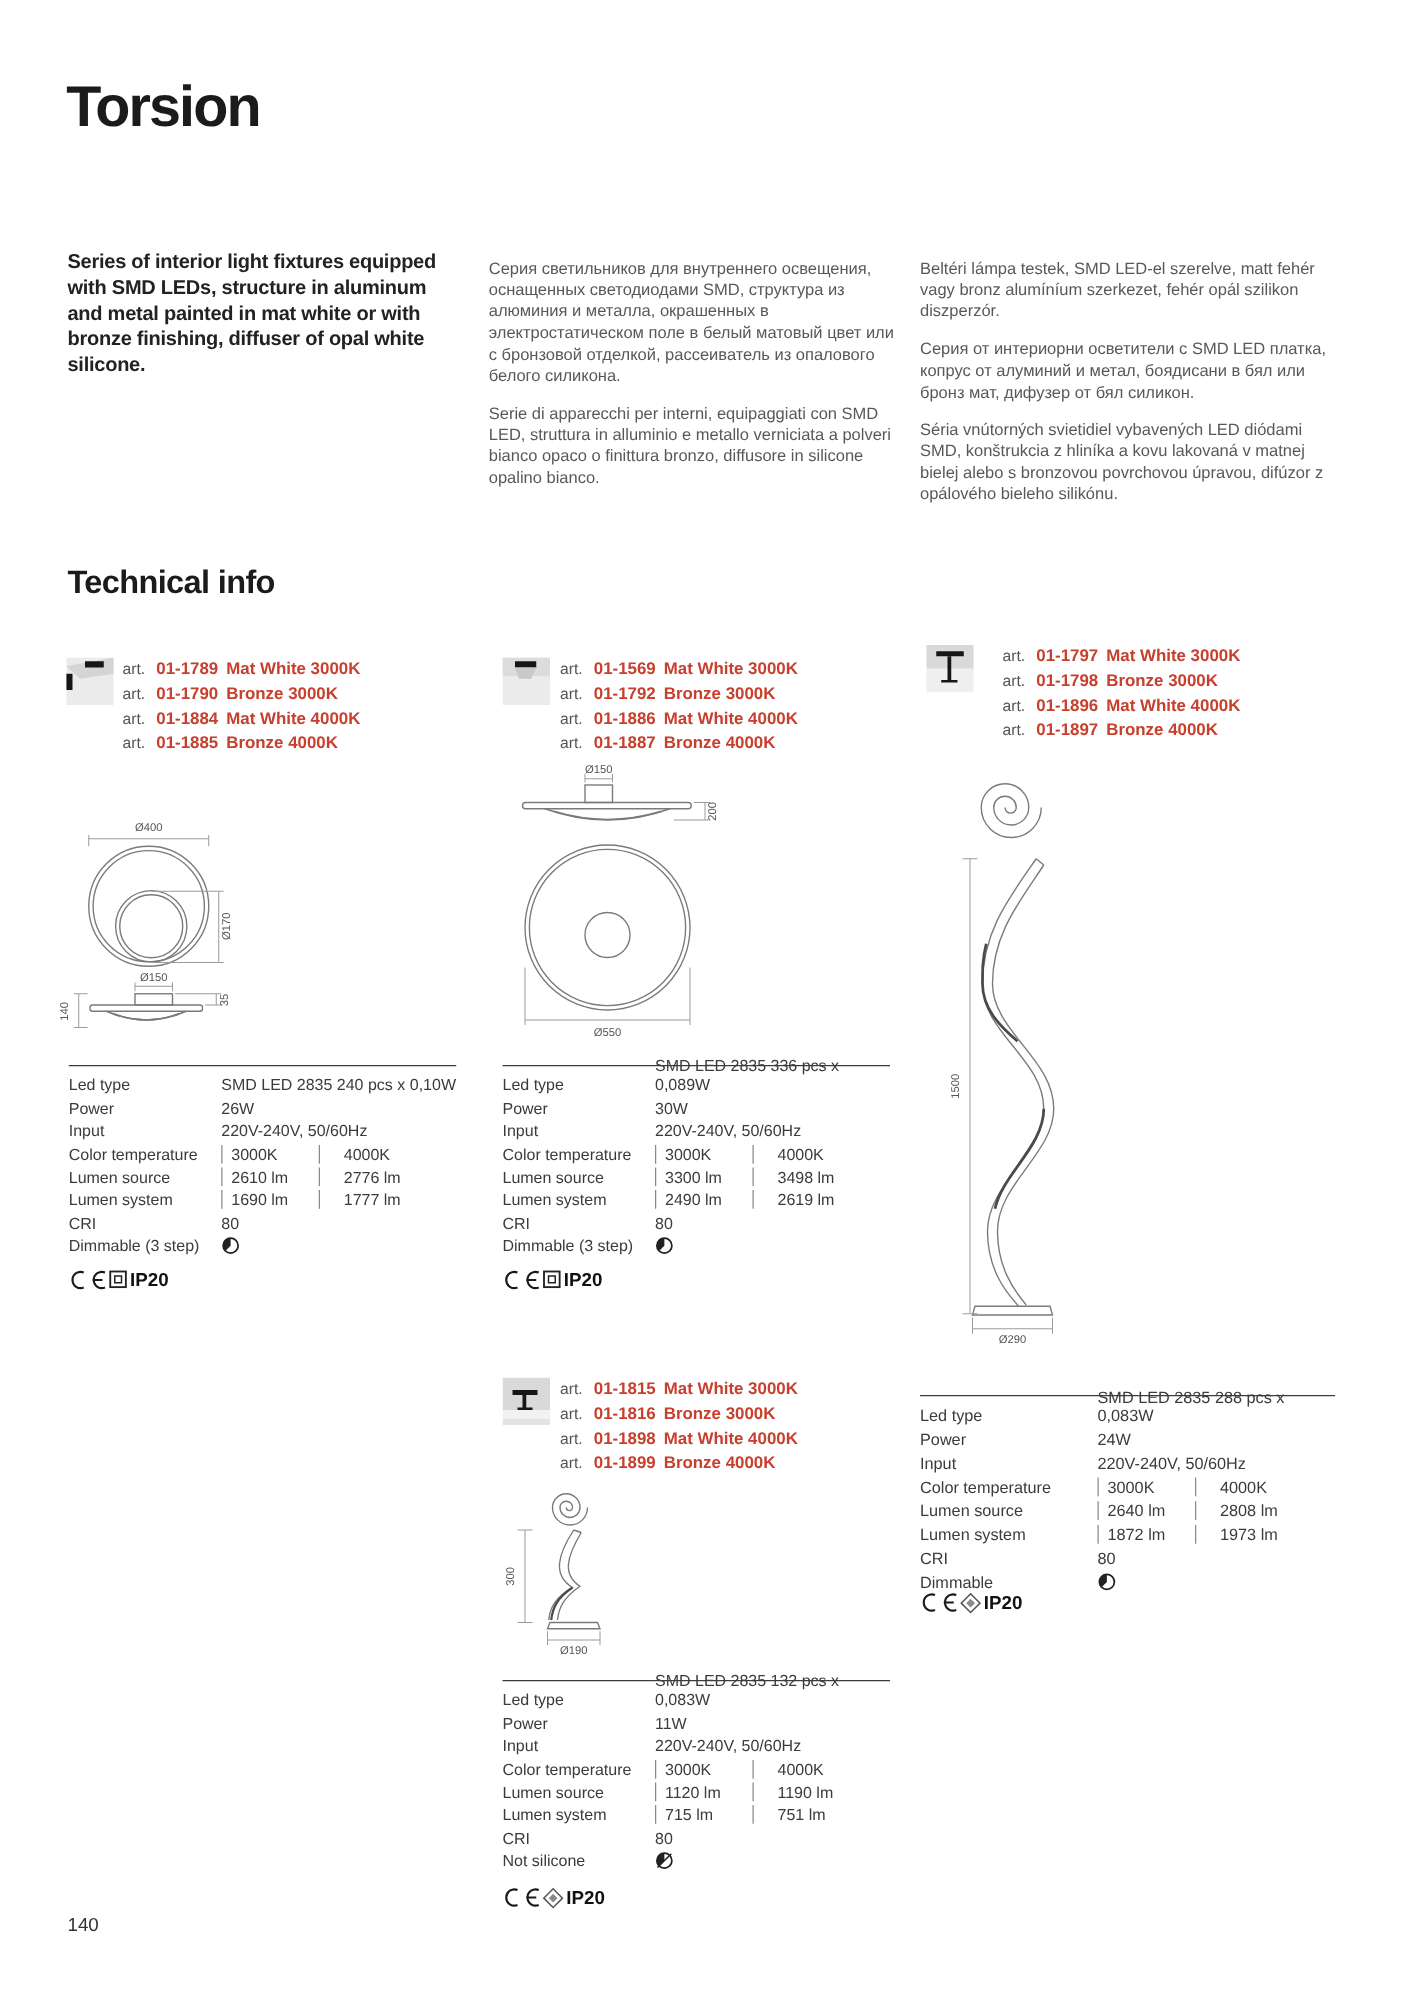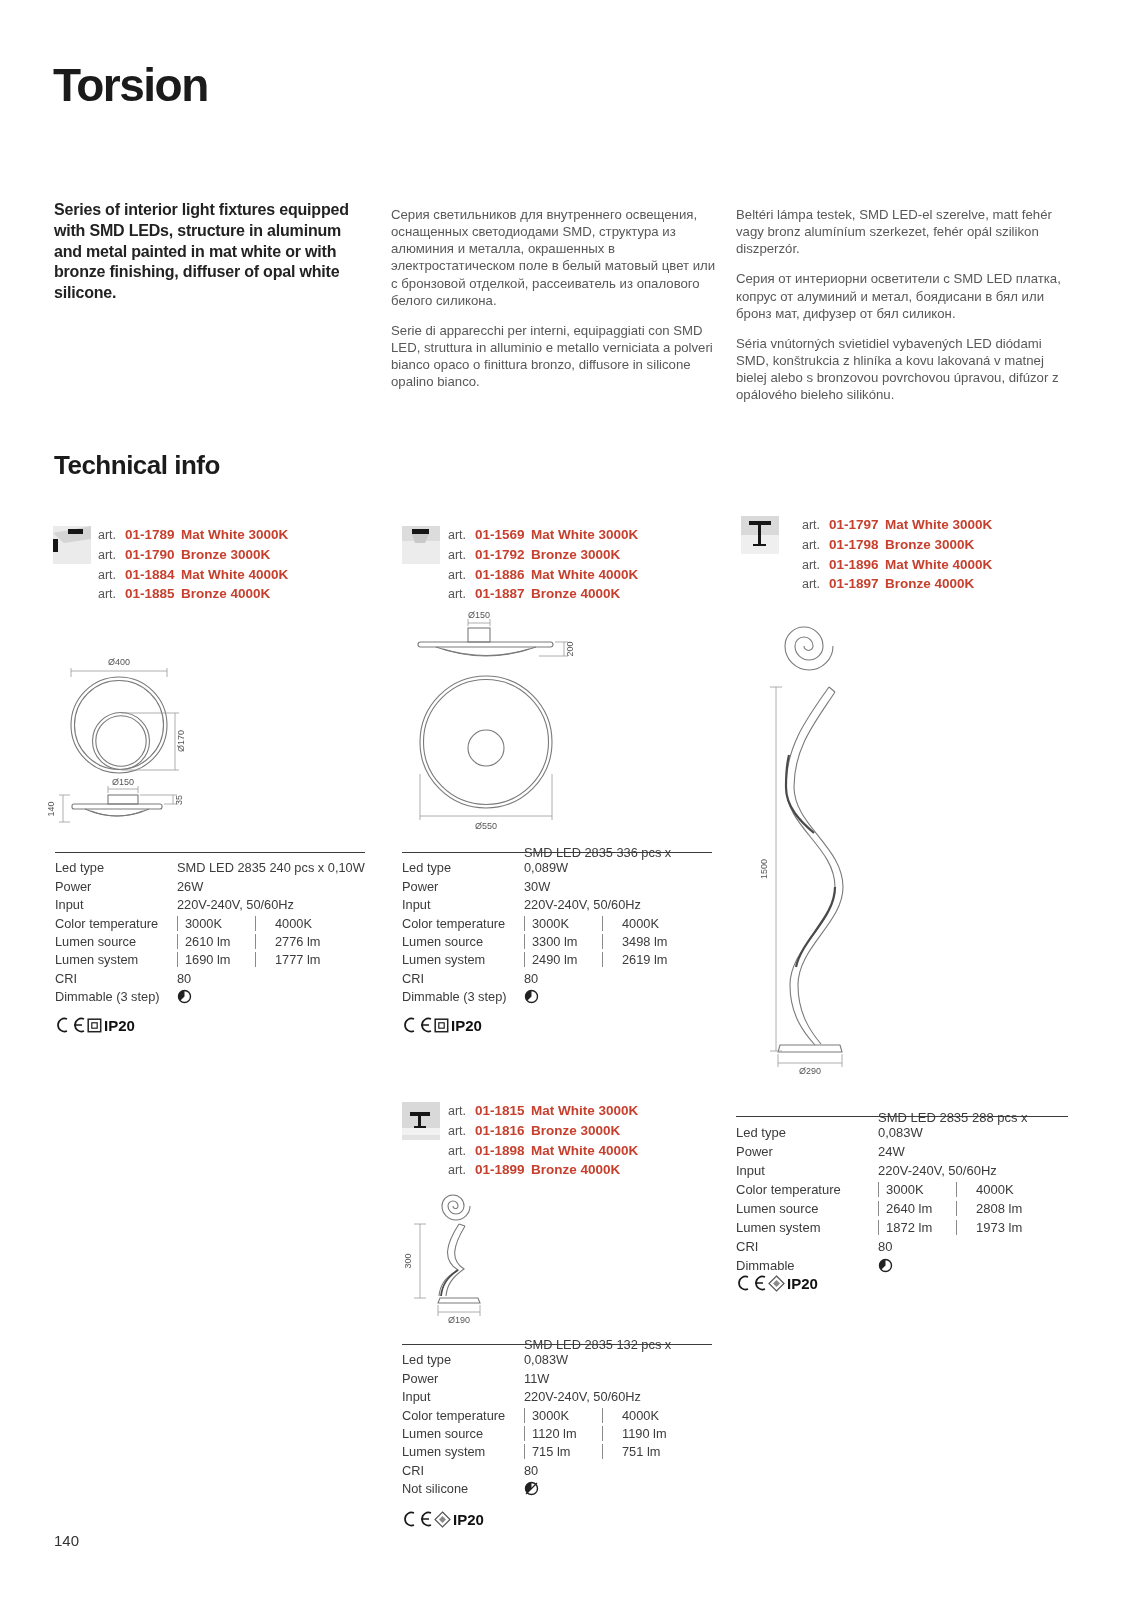--- a/index.html
+++ b/index.html
@@ -20,21 +20,21 @@
   .spec{width:310px;border-top:1px solid #3c3c3c;padding-top:4px}
   .spec.wide{width:332px}
   .sr{display:flex;align-items:flex-end;height:18.4px;font-size:12.8px;color:var(--spec)}
   .spec.wide .sr{height:19px;font-size:13px}
   .sr>span{display:flex;align-items:center}
   .sl{flex:0 0 122px}
   .spec.wide .sl{flex:0 0 142px}
   .sv{flex:1}
   .sa{flex:0 0 70px;border-left:1px solid #8a8a8a;padding-left:7px}
   .sb{flex:1;border-left:1px solid #8a8a8a;padding-left:19px}
-  .cert{display:flex;align-items:center;gap:2px;height:18px}
+  .cert{display:flex;align-items:flex-start;gap:2px;height:18px}
   .ip{font-size:15px;font-weight:800;color:#111}
   .pnum{font-size:15px;color:#333}
   svg text{font-family:"Liberation Sans",sans-serif;font-size:9px;fill:#555}
   .dln{stroke:var(--dim);stroke-width:.8;fill:none}
   .oln{stroke:var(--line);stroke-width:1.1;fill:none}
 </style>
 </head>
 <body>
 
 <div class="abs title" style="left:53px;top:58px">Torsion</div>

